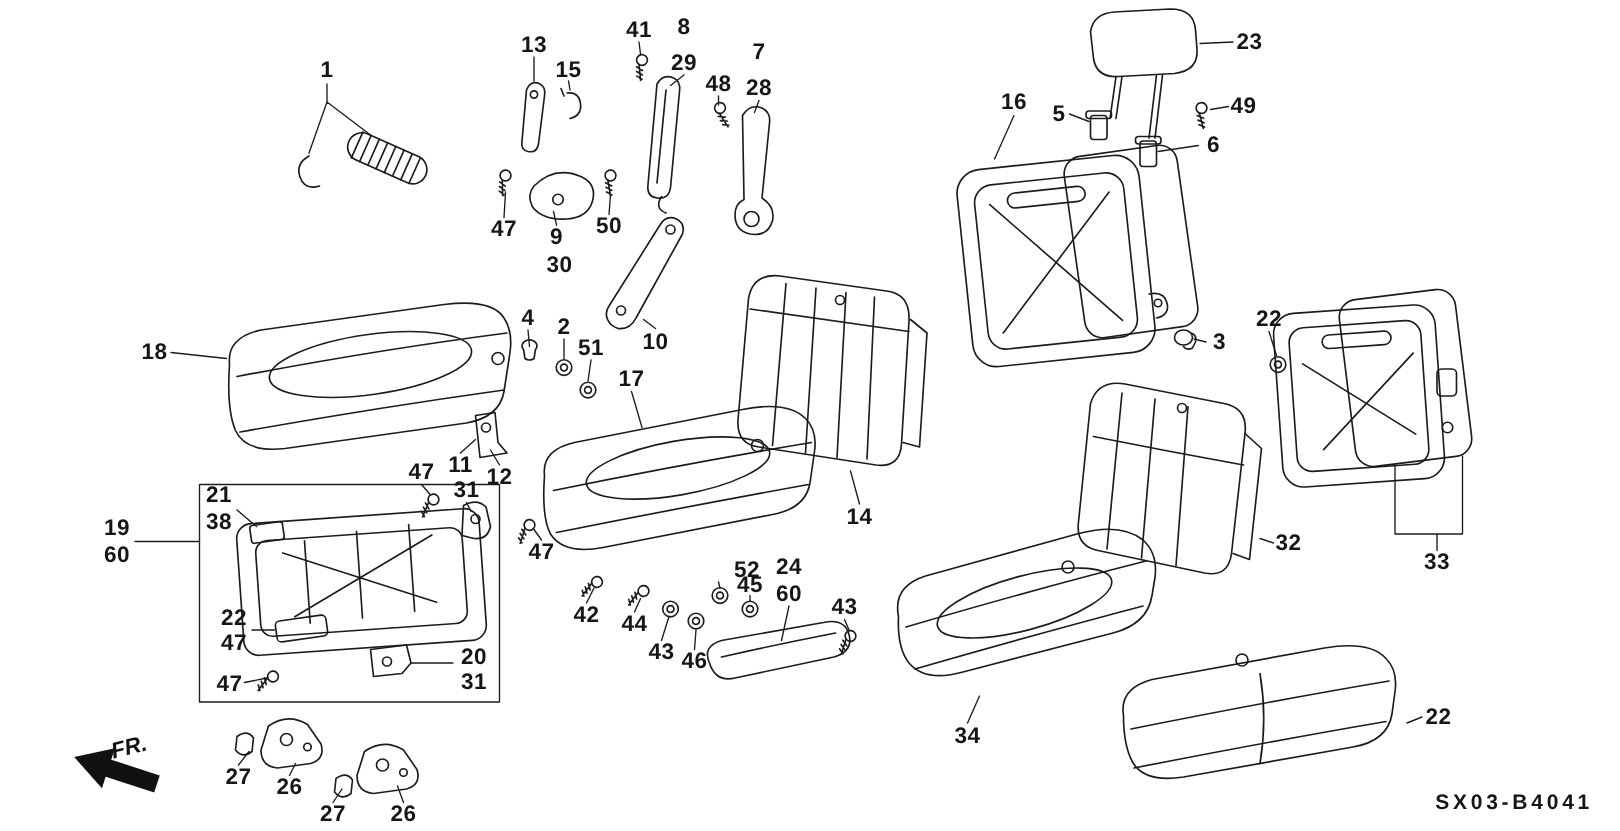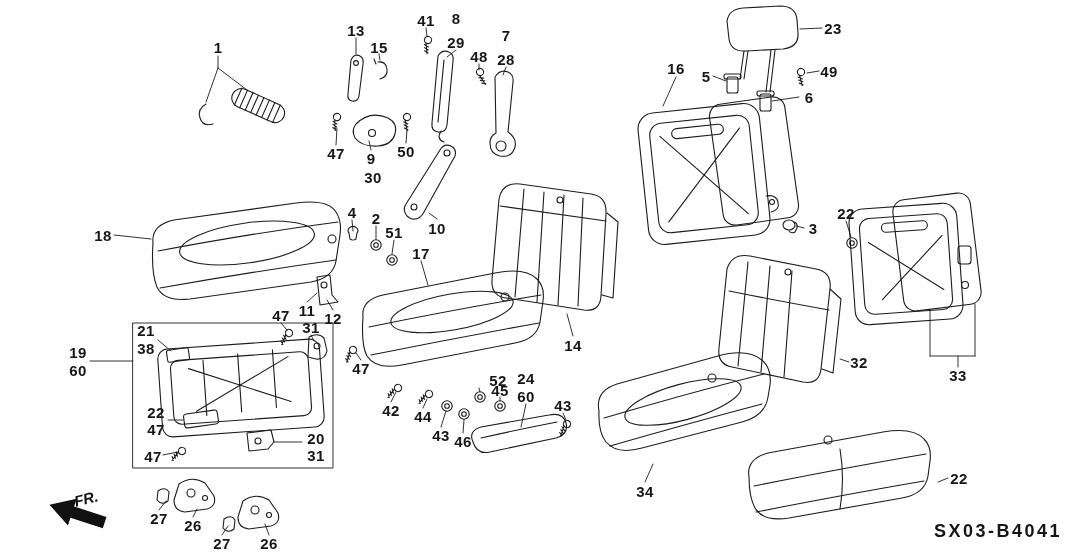--- a/index.html
+++ b/index.html
@@ -2,21 +2,21 @@
 <html><head>
 <meta charset="utf-8">
 <style>
   *{box-sizing:border-box}
   html,body{margin:0;padding:0;background:#ffffff}
   .stage{position:relative;width:1080px;height:554px;background:#ffffff;
          font-family:"Liberation Sans",sans-serif;overflow:hidden}
   .art{position:absolute;left:0;top:0;width:1080px;height:554px}
   .callout{position:absolute;transform:translate(-50%,-50%);font-size:15px;font-weight:700;
            color:#161616;white-space:nowrap;letter-spacing:.3px}
-  .code{position:absolute;right:18px;bottom:12px;font-size:18px;font-weight:600;
+  .code{position:absolute;right:18px;bottom:12px;font-size:14px;font-weight:600;
         letter-spacing:2.5px;color:#161616}
   .fr{position:absolute;left:74px;top:490px;font-size:15px;font-weight:700;font-style:italic;
       color:#111;transform:rotate(-14deg)}
 </style>
 </head>
 <body>
 
 <div class="stage">
 
   <svg class="art" viewBox="0 0 1080 554" xmlns="http://www.w3.org/2000/svg">

